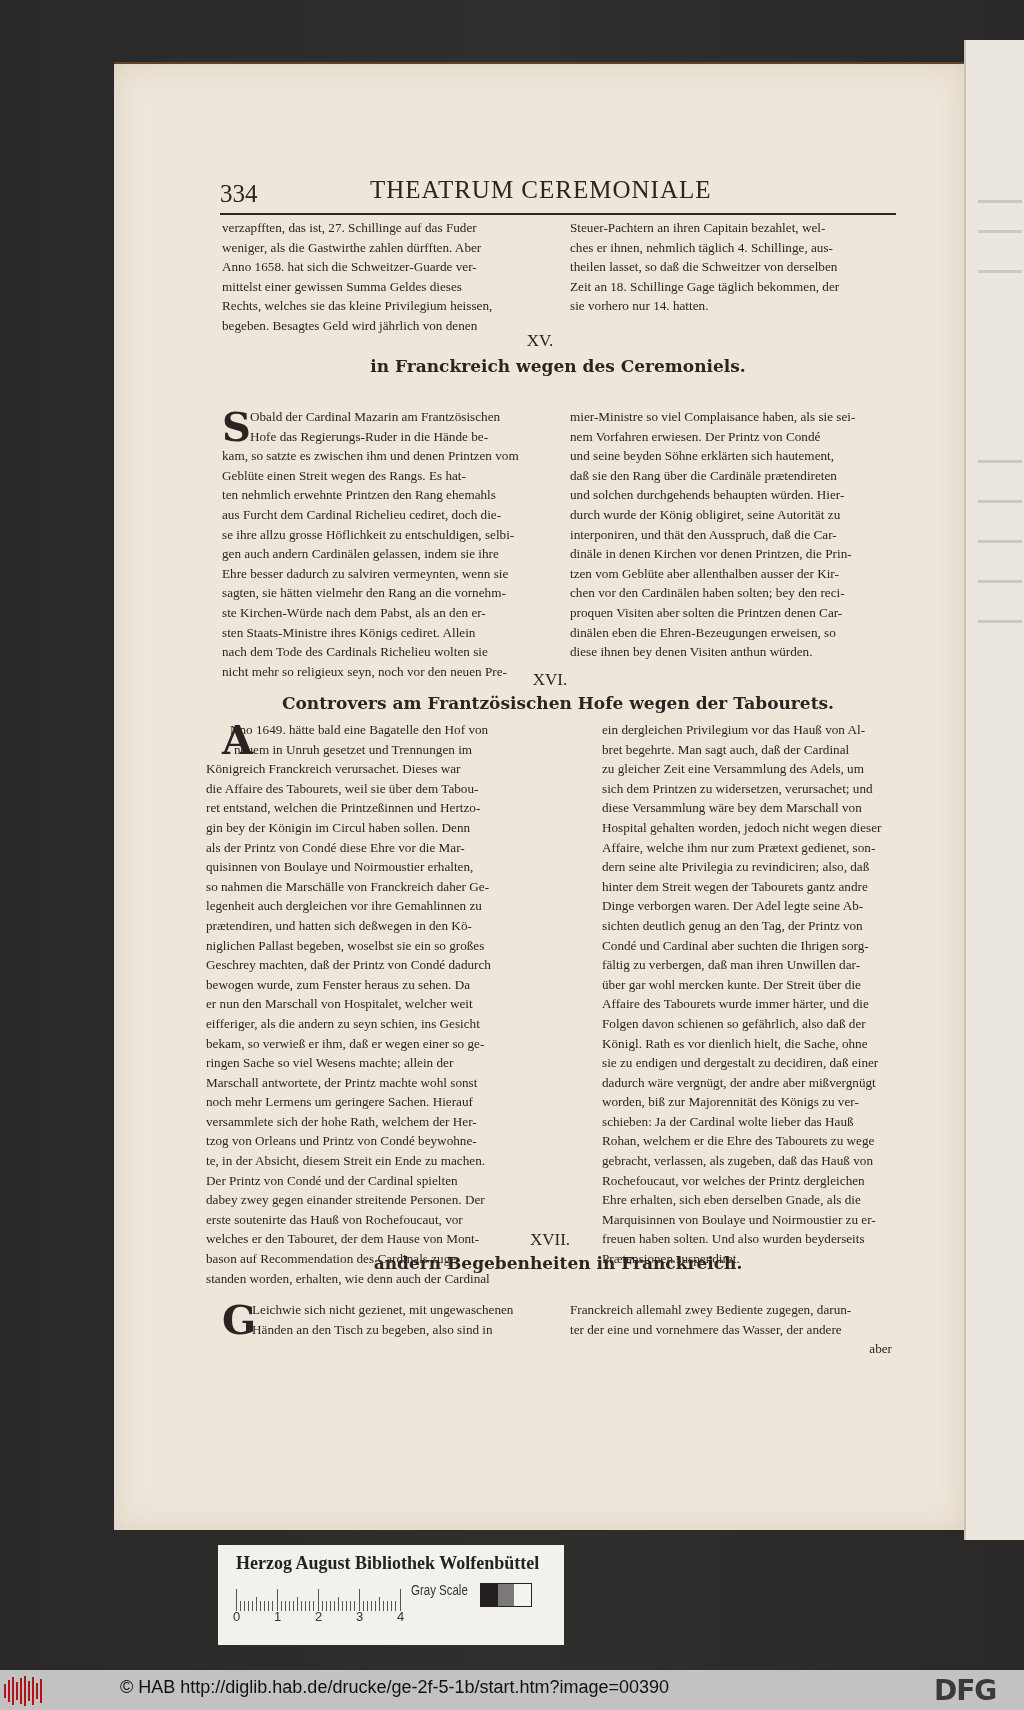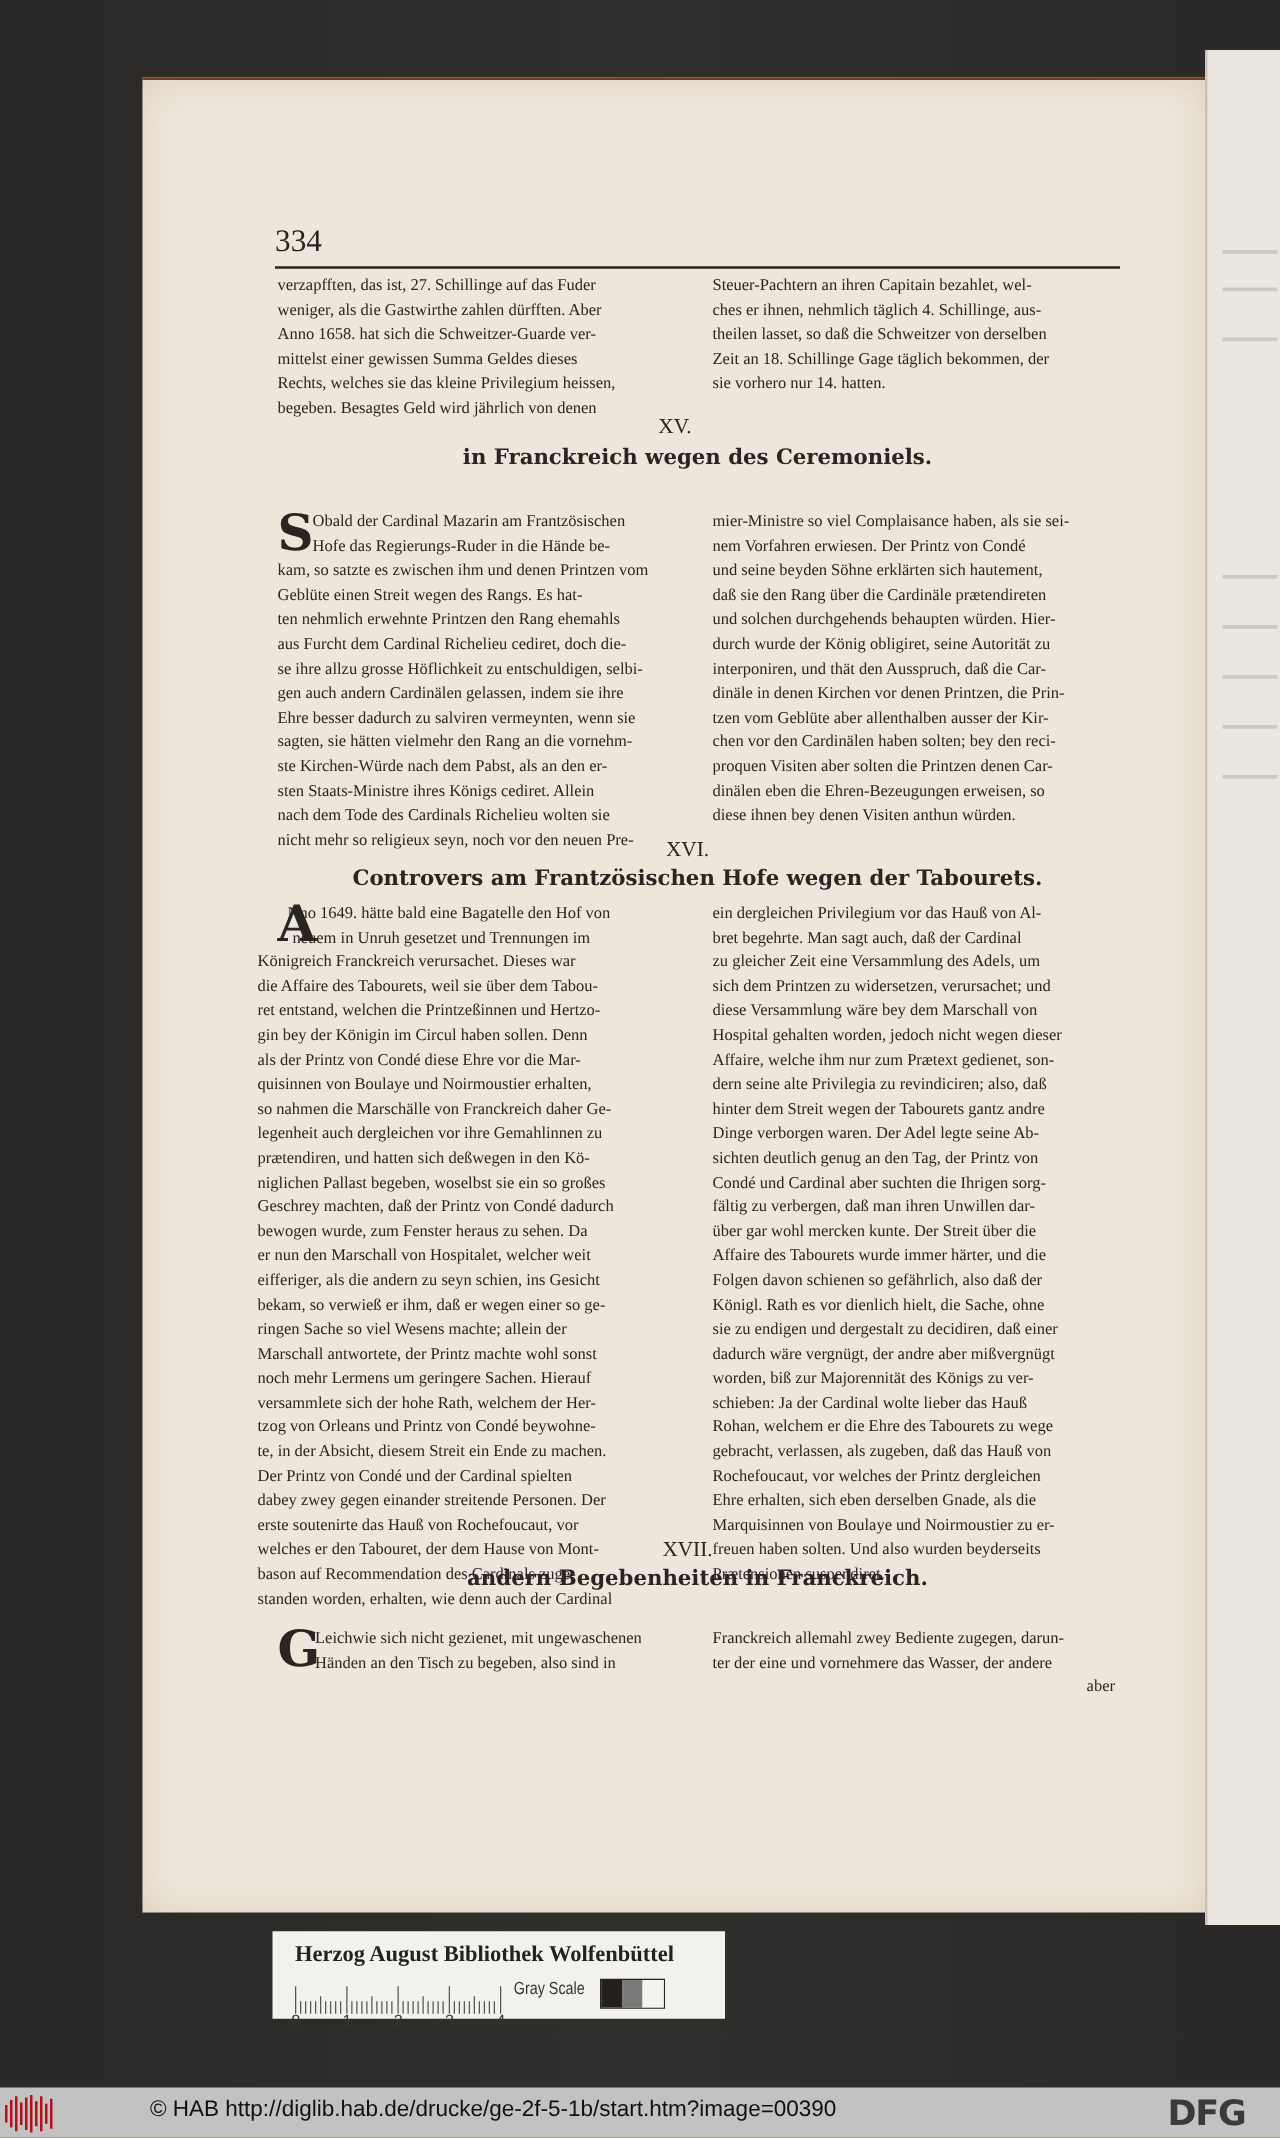--- a/index.html
+++ b/index.html
@@ -10,21 +10,21 @@
   .next-page .ghost{position:absolute;left:12px;width:44px;height:3px;background:#cfc8bc;}
   .header{position:absolute;left:220px;top:176px;width:676px;height:34px;}
   .pageno{position:absolute;left:0;top:4px;font-size:25px;color:#2a2522;font-family:"Liberation Serif",serif;}
   .running-title{position:absolute;left:150px;top:0;font-size:25px;letter-spacing:1px;color:#2a2522;font-family:"Liberation Serif",serif;}
   .rule{position:absolute;left:220px;top:213px;width:676px;height:2px;background:#2a2522;}
   .col{position:absolute;font-family:"Liberation Serif",serif;font-size:13.2px;line-height:19.6px;color:#2b2521;white-space:nowrap;}
   .col .ln{display:block;height:19.6px;}
   .roman{position:absolute;font-family:"Liberation Serif",serif;font-size:17px;color:#2a2522;text-align:center;}
   .sec-title{position:absolute;font-family:"DejaVu Serif",serif;font-weight:bold;font-size:17px;color:#2a2522;text-align:center;line-height:22px;white-space:nowrap;}
   .dropcap{position:absolute;font-family:"DejaVu Serif",serif;font-weight:bold;font-size:40px;color:#2a2522;line-height:40px;}
-  .label-card{position:absolute;left:218px;top:1545px;width:346px;height:70px;background:#f3f1ec;padding-left:16px;}
+  .label-card{position:absolute;left:218px;top:1545px;width:346px;height:100px;background:#f3f1ec;}
   .lib-name{position:absolute;left:18px;top:8px;font-family:"Liberation Serif",serif;font-weight:bold;font-size:18px;color:#222;white-space:nowrap;}
   .ruler{position:absolute;left:18px;top:44px;width:170px;height:22px;}
   .tick{position:absolute;bottom:0;width:1px;background:#555;}
   .ruler-num{position:absolute;top:64px;font-family:"Liberation Sans",sans-serif;font-size:13px;color:#333;}
   .gray-label{position:absolute;left:193px;top:37px;font-family:"Liberation Sans",sans-serif;font-size:14px;color:#333;transform:scaleX(.82);transform-origin:left;}
   .gray-scale{position:absolute;left:262px;top:38px;width:50px;height:22px;border:1px solid #222;display:flex;}
   .gray-scale span{flex:1;}
   .footer{position:absolute;left:0;top:1670px;width:1024px;height:40px;background:#c2c2c2;}
   .footer-logo{position:absolute;left:4px;top:6px;width:40px;height:30px;display:flex;gap:2px;align-items:center;}
   .footer-logo span{width:2px;background:#b2121a;}
@@ -43,20 +43,21 @@
     <div class="ghost" style="top:460px"></div>
     <div class="ghost" style="top:500px"></div>
   <div class="ghost" style="top:540px"></div>
     <div class="ghost" style="top:580px"></div>
 </div>
 
 <div class="page"></div>
 
 <div class="header">
   <span class="pageno">334</span>
+  <span class="running-title">THEATRUM CEREMONIALE</span>
 </div>
 <div class="rule"></div>
 
 <div class="col" style="left:222px;top:218px;">
   <span class="ln">verzapfften, das ist, 27. Schillinge auf das Fuder</span>
   <span class="ln">weniger, als die Gastwirthe zahlen dürfften. Aber</span>
   <span class="ln">Anno 1658. hat sich die Schweitzer-Guarde ver-</span>
   <span class="ln">mittelst einer gewissen Summa Geldes dieses</span>
   <span class="ln">Rechts, welches sie das kleine Privilegium heissen,</span>
   <span class="ln">begeben. Besagtes Geld wird jährlich von denen</span>
@@ -135,21 +136,21 @@
   <span class="ln">versammlete sich der hohe Rath, welchem der Her-</span>
   <span class="ln">tzog von Orleans und Printz von Condé beywohne-</span>
   <span class="ln">te, in der Absicht, diesem Streit ein Ende zu machen.</span>
   <span class="ln">Der Printz von Condé und der Cardinal spielten</span>
   <span class="ln">dabey zwey gegen einander streitende Personen. Der</span>
   <span class="ln">erste soutenirte das Hauß von Rochefoucaut, vor</span>
   <span class="ln">welches er den Tabouret, der dem Hause von Mont-</span>
   <span class="ln">bason auf Recommendation des Cardinals zuge-</span>
   <span class="ln">standen worden, erhalten, wie denn auch der Cardinal</span>
 </div>
-<div class="col" style="left:570px;top:720px;">
+<div class="col" style="left:602px;top:720px;">
   <span class="ln">ein dergleichen Privilegium vor das Hauß von Al-</span>
   <span class="ln">bret begehrte. Man sagt auch, daß der Cardinal</span>
   <span class="ln">zu gleicher Zeit eine Versammlung des Adels, um</span>
   <span class="ln">sich dem Printzen zu widersetzen, verursachet; und</span>
   <span class="ln">diese Versammlung wäre bey dem Marschall von</span>
   <span class="ln">Hospital gehalten worden, jedoch nicht wegen dieser</span>
   <span class="ln">Affaire, welche ihm nur zum Prætext gedienet, son-</span>
   <span class="ln">dern seine alte Privilegia zu revindiciren; also, daß</span>
   <span class="ln">hinter dem Streit wegen der Tabourets gantz andre</span>
   <span class="ln">Dinge verborgen waren. Der Adel legte seine Ab-</span>

